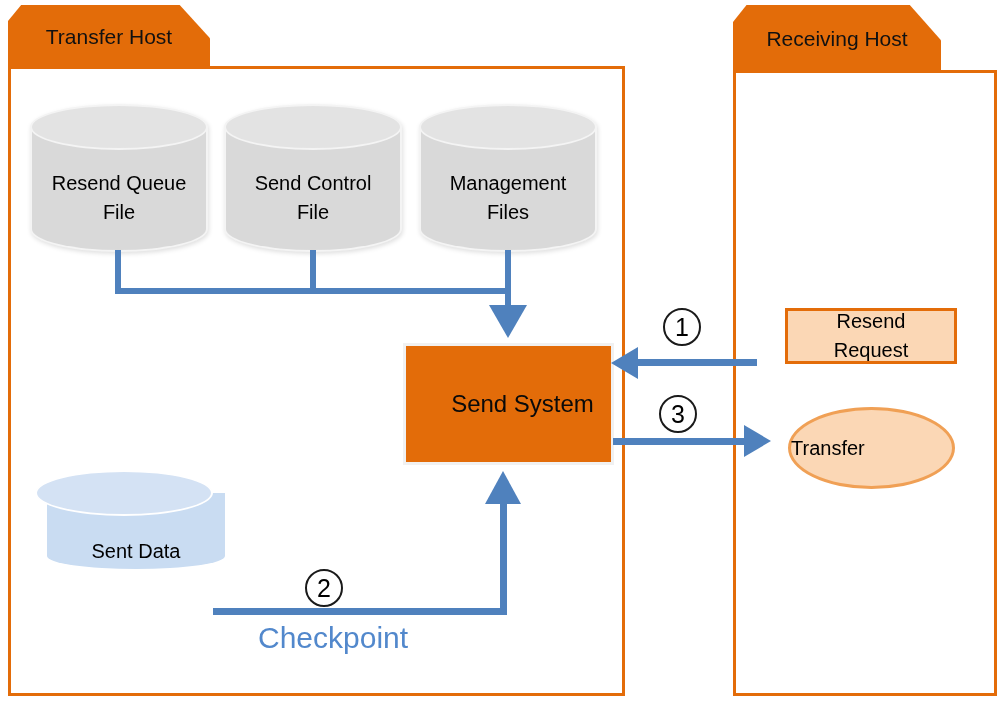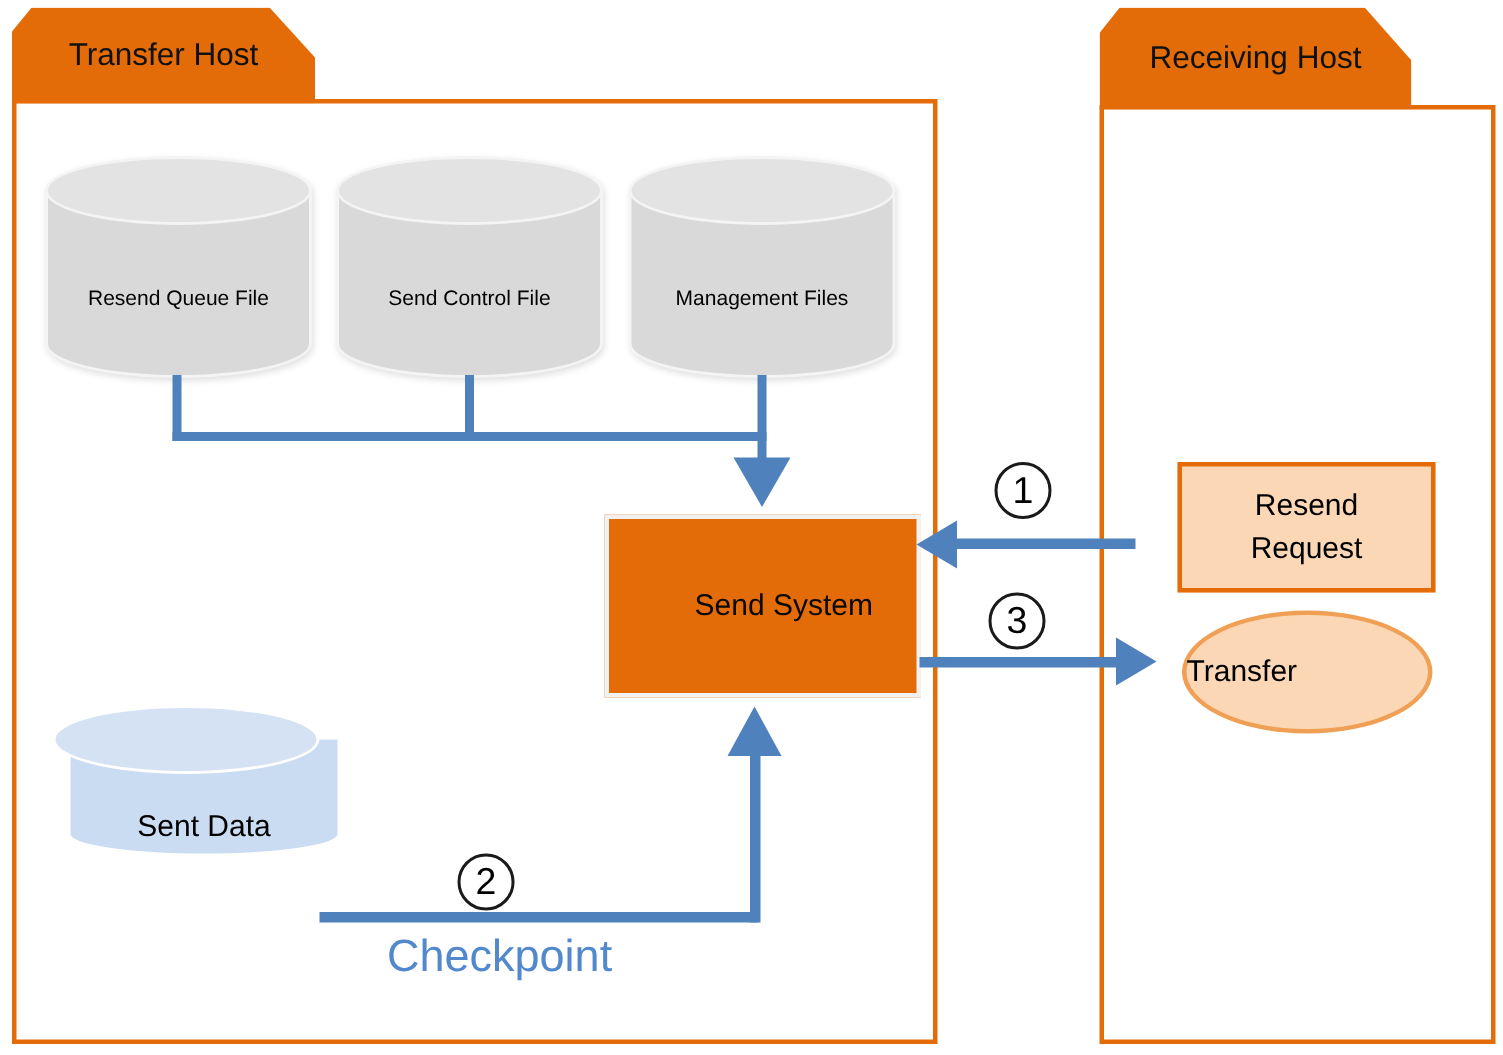--- a/index.html
+++ b/index.html
@@ -31,37 +31,37 @@
 
   
   .cyl{position:absolute;width:178px;height:148px;filter:drop-shadow(1px 2px 2px rgba(0,0,0,0.12));}
   .cyl .body{position:absolute;left:0;top:23px;right:0;bottom:0;background:var(--gray-fill);
              border:2px solid #F4F4F4;border-top:none;box-sizing:border-box;
              border-radius:0 0 50% 50% / 0 0 23px 23px;}
   .cyl .top{position:absolute;left:0;top:0;width:100%;height:46px;border-radius:50%;
             background:var(--gray-top);border:2px solid #F4F4F4;box-sizing:border-box;}
   .cyl .label{position:absolute;left:0;right:0;top:48px;bottom:8px;display:flex;
               align-items:center;justify-content:center;text-align:center;
-              font-size:14px;line-height:1.45;}
+              font-size:20px;line-height:1.45;}
   .cyl .label span{display:inline-block;max-width:142px;}
   .cyl-1{left:30px;top:104px;}
   .cyl-2{left:224px;top:104px;}
   .cyl-3{left:419px;top:104px;}
 
   
   .shaft{position:absolute;background:var(--arrow-blue);z-index:4;}
   .tri{position:absolute;width:0;height:0;z-index:4;}
 
   
   .send-system{position:absolute;left:403px;top:343px;width:211px;height:122px;
                background:var(--accent-orange);border:3px solid #F1F1F1;box-sizing:border-box;
-               display:flex;align-items:center;justify-content:center;font-size:20px;color:#0a0a0a;z-index:2;padding-left:28px;}
+               display:flex;align-items:center;justify-content:center;font-size:24px;color:#0a0a0a;z-index:2;padding-left:28px;}
 
   
-  .resend-request{position:absolute;left:785px;top:308px;width:172px;height:87px;
+  .resend-request{position:absolute;left:785px;top:308px;width:172px;height:56px;
                   background:var(--peach-fill);border:3px solid var(--accent-orange);box-sizing:border-box;
                   display:flex;align-items:center;justify-content:center;text-align:center;
                   font-size:20px;line-height:1.45;z-index:2;}
   .resend-request span{display:inline-block;max-width:110px;}
   .transfer{position:absolute;left:788px;top:407px;width:167px;height:82px;border-radius:50%;
             background:var(--peach-fill);border:3px solid var(--transfer-border);box-sizing:border-box;
             display:flex;align-items:center;justify-content:flex-start;font-size:20px;z-index:2;}
 
   
   .bcyl-top{position:absolute;left:35px;top:470px;width:178px;height:46px;border-radius:50%;

